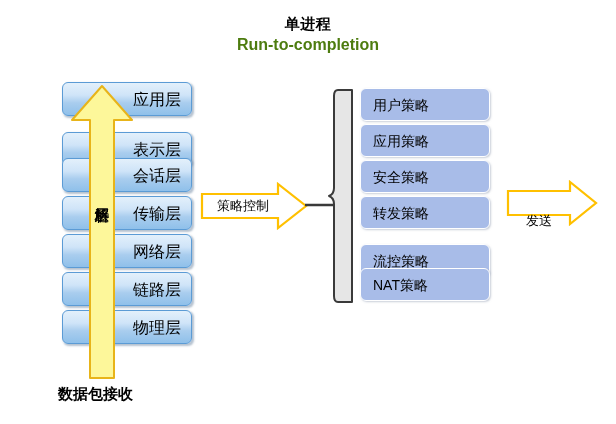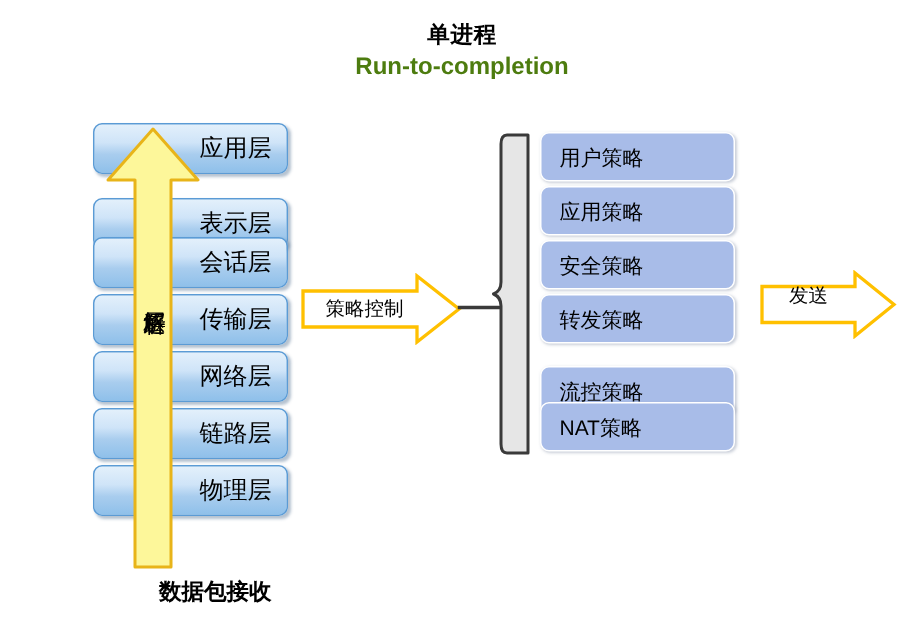--- a/index.html
+++ b/index.html
@@ -97,21 +97,20 @@
 
   
   #bottom-caption {
     position: absolute;
     left: 58px;
     top: 385px;
     font-size: 15px;
     font-weight: bold;
     color: #000000;
     white-space: nowrap;
-    margin-left: 48px;
   }
 
   
   #policy-arrow {
     position: absolute;
     left: 200px;
     top: 182px;
     width: 108px;
     height: 48px;
   }
@@ -180,21 +179,21 @@
   #send-arrow {
     position: absolute;
     left: 506px;
     top: 180px;
     width: 92px;
     height: 46px;
   }
   #send-arrow-label {
     position: absolute;
     left: 512px;
-    top: 184px;
+    top: 208px;
     width: 54px;
     height: 26px;
     line-height: 26px;
     font-size: 13px;
     color: #000000;
     text-align: center;
     white-space: nowrap;
   }
 </style>
 </head>

